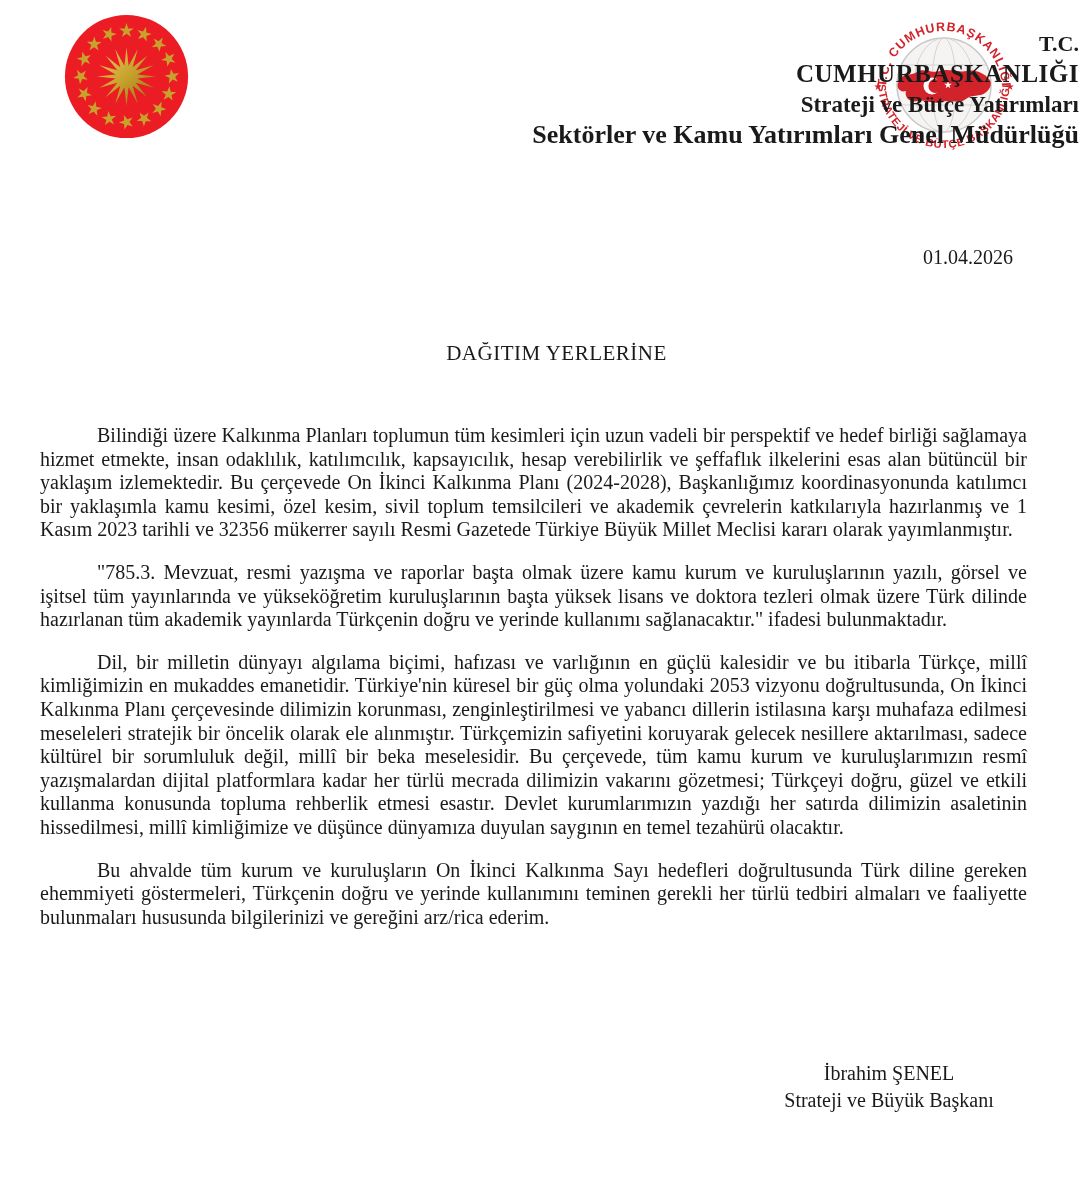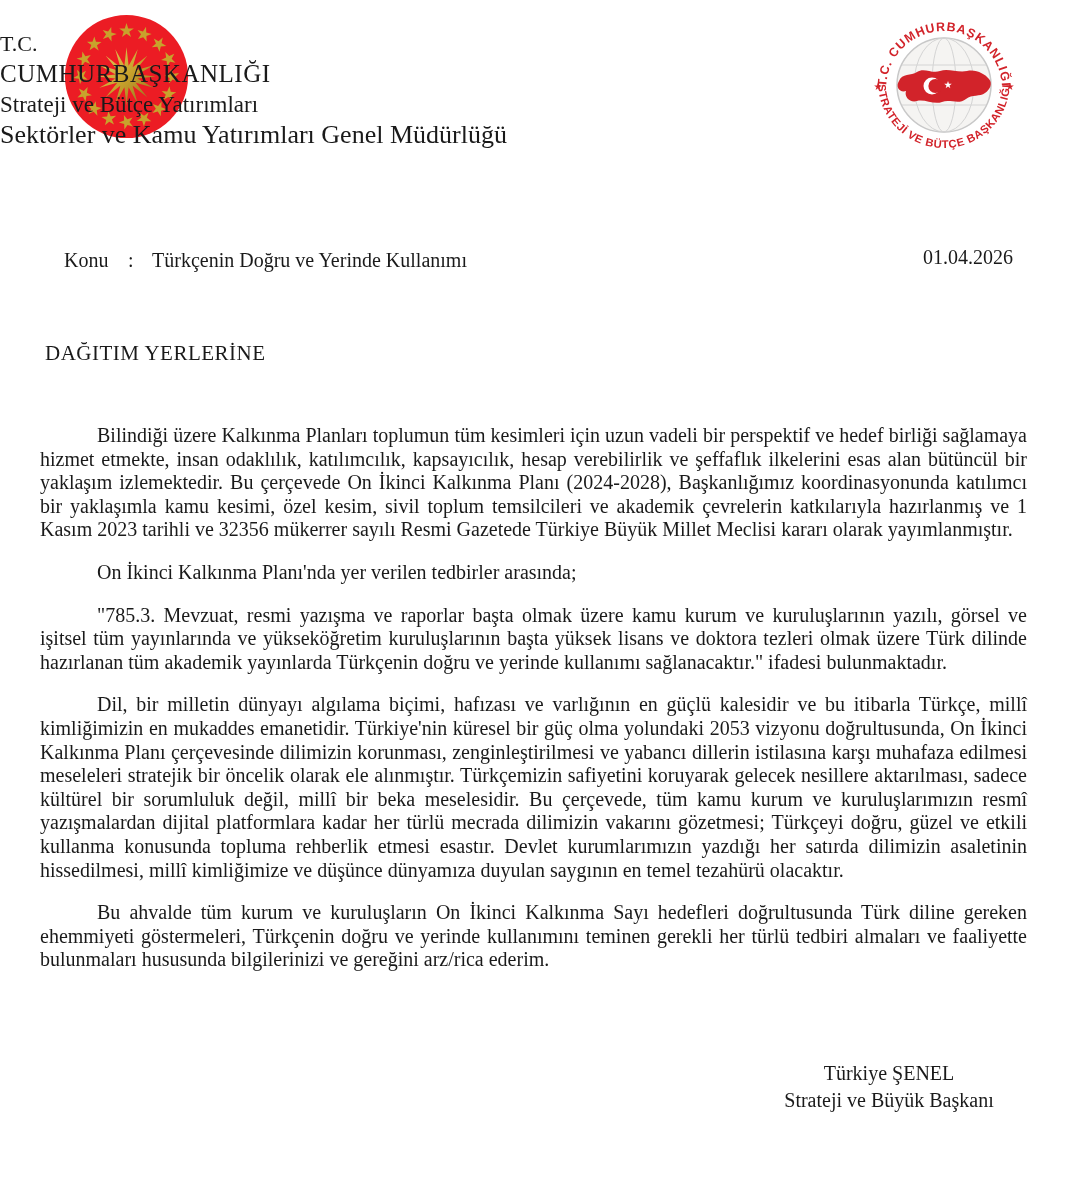--- a/index.html
+++ b/index.html
@@ -5,34 +5,34 @@
   html,body{margin:0;padding:0;}
   body{width:1079px;height:1201px;background:#ffffff;position:relative;overflow:hidden;
        font-family:"Liberation Serif","DejaVu Serif",serif;color:#1a1a1a;}
   .page{position:absolute;inset:0;background:#ffffff;}
 
   
   .emblem-left{position:absolute;left:63px;top:13px;width:127px;height:127px;}
   .emblem-right{position:absolute;right:60px;top:10px;width:150px;height:150px;}
 
   
-  .letterhead{position:absolute;left:0;right:0;top:30px;text-align:left;font-weight:normal;}
+  .letterhead{position:absolute;left:0;right:0;top:30px;text-align:right;font-weight:bold;}
   .lh-tc{font-size:22px;line-height:28px;}
   .lh-inst{font-size:25px;line-height:32px;letter-spacing:0.5px;}
   .lh-dept{font-size:23px;line-height:30px;}
   .lh-dir{font-size:26px;line-height:29px;}
 
   
   .meta{position:absolute;left:64px;top:243px;font-size:20px;line-height:35px;}
   .meta .row{white-space:nowrap;}
   .meta .lbl{display:inline-block;width:64px;}
   .meta .colon{display:inline-block;width:24px;}
   .date{position:absolute;top:246px;right:66px;font-size:20px;}
 
-  .recipient{position:absolute;left:15px;right:0;top:341px;
+  .recipient{position:absolute;left:4px;right:0;top:341px;text-align:center;
              font-size:21px;letter-spacing:0.5px;margin-left:30px;}
 
   
   .body-text{position:absolute;left:40px;right:52px;top:424px;
              font-size:20px;line-height:23.6px;text-align:justify;}
   .body-text p{margin:0 0 19px 0;text-indent:57px;}
 
   .signature{position:absolute;right:40px;top:1060px;width:300px;text-align:center;
              font-size:20px;line-height:27px;}
 
@@ -107,34 +107,30 @@
   </svg>
 
   <div class="letterhead">
     <div class="lh-tc">T.C.</div>
     <div class="lh-inst">CUMHURBAŞKANLIĞI</div>
     <div class="lh-dept">Strateji ve Bütçe Yatırımları</div>
     <div class="lh-dir">Sektörler ve Kamu Yatırımları Genel Müdürlüğü</div>
   </div>
 
   <div class="meta">
-    <div class="row">
-      <span class="lbl">Konu</span><span class="colon">:</span><span>Türkçenin Doğru ve Yerinde Kullanımı</span>
-    </div>
   </div>
   <div class="date">01.04.2026</div>
 
   <div class="recipient">DAĞITIM YERLERİNE</div>
 
   <div class="body-text">
     <p>Bilindiği üzere Kalkınma Planları toplumun tüm kesimleri için uzun vadeli bir perspektif ve hedef birliği sağlamaya hizmet etmekte, insan odaklılık, katılımcılık, kapsayıcılık, hesap verebilirlik ve şeffaflık ilkelerini esas alan bütüncül bir yaklaşım izlemektedir.  Bu çerçevede On İkinci Kalkınma Planı (2024-2028), Başkanlığımız koordinasyonunda katılımcı bir yaklaşımla kamu kesimi, özel kesim, sivil toplum temsilcileri ve akademik çevrelerin katkılarıyla hazırlanmış ve 1 Kasım 2023 tarihli ve 32356 mükerrer sayılı Resmi Gazetede Türkiye Büyük Millet Meclisi kararı olarak yayımlanmıştır.</p>
-    <p>On İkinci Kalkınma Planı'nda yer verilen tedbirler arasında;</p>
     <p>"785.3. Mevzuat, resmi yazışma ve raporlar başta olmak üzere kamu kurum ve kuruluşlarının yazılı, görsel ve işitsel tüm yayınlarında ve yükseköğretim kuruluşlarının başta yüksek lisans ve doktora tezleri olmak üzere Türk dilinde hazırlanan tüm akademik yayınlarda Türkçenin doğru ve yerinde kullanımı sağlanacaktır." ifadesi bulunmaktadır.</p>
     <p>Dil, bir milletin dünyayı algılama biçimi, hafızası ve varlığının en güçlü kalesidir ve bu itibarla Türkçe, millî kimliğimizin en mukaddes emanetidir. Türkiye'nin küresel bir güç olma yolundaki 2053 vizyonu doğrultusunda, On İkinci Kalkınma Planı çerçevesinde dilimizin korunması, zenginleştirilmesi ve yabancı dillerin istilasına karşı muhafaza edilmesi meseleleri stratejik bir öncelik olarak ele alınmıştır. Türkçemizin safiyetini koruyarak gelecek nesillere aktarılması, sadece kültürel bir sorumluluk değil, millî bir beka meselesidir. Bu çerçevede, tüm kamu kurum ve kuruluşlarımızın resmî yazışmalardan dijital platformlara kadar her türlü mecrada dilimizin vakarını gözetmesi; Türkçeyi doğru, güzel ve etkili kullanma konusunda topluma rehberlik etmesi esastır. Devlet kurumlarımızın yazdığı her satırda dilimizin asaletinin hissedilmesi, millî kimliğimize ve düşünce dünyamıza duyulan saygının en temel tezahürü olacaktır.</p>
     <p>Bu ahvalde tüm kurum ve kuruluşların  On İkinci Kalkınma Sayı hedefleri doğrultusunda Türk diline gereken ehemmiyeti göstermeleri, Türkçenin doğru ve yerinde kullanımını teminen gerekli her türlü tedbiri almaları ve faaliyette bulunmaları hususunda bilgilerinizi ve gereğini arz/rica ederim.</p>
   </div>
 
   <div class="signature">
-    <div>Türkiye ŞENEL</div>
+    <div>İbrahim ŞENEL</div>
     <div>Strateji ve Büyük Başkanı</div>
   </div>
 
 </div>
 
 </body></html>

